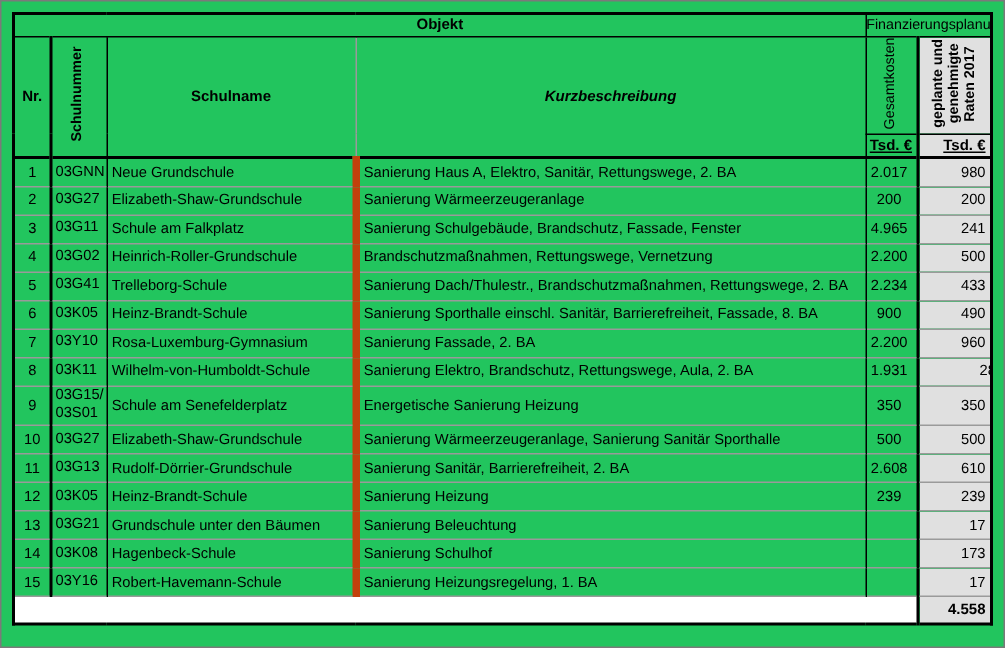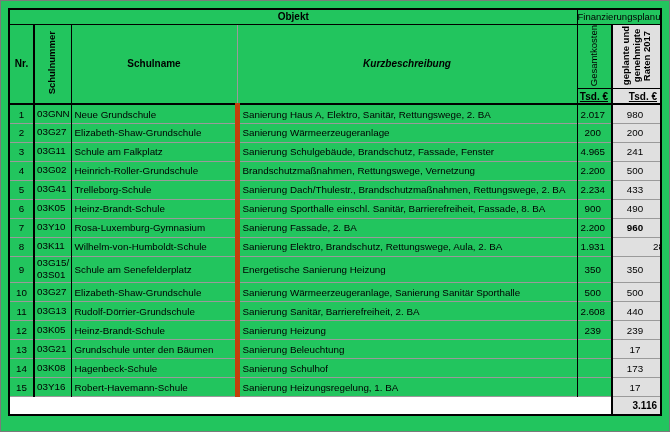--- a/index.html
+++ b/index.html
@@ -52,21 +52,21 @@
 
   
   tbody tr { height:19px; }
   tbody td { border-top:1px solid #9a9a9a; vertical-align:middle; font-size:9.8px; }
   tbody tr:first-child td { border-top:2px solid #000; }
   td.nr    { text-align:center; border-right:2px solid #000; }
   td.snum  { padding-left:2px; border-right:1px solid #000; white-space:pre-line; line-height:1.3; }
   td.name  { padding-left:3px; border-right:5px solid #c2410c; white-space:nowrap; }
   td.kurz  { padding-left:3px; border-right:1px solid #000; white-space:nowrap;margin-top:28px; }
   td.gesamt{ text-align:center; padding-right:3px; border-right:2px solid #000; }
-  td.raten { text-align:center; padding-right:3px; border-left:2px solid #000; }
+  td.raten { text-align:right; padding-right:3px; border-left:2px solid #000; }
 
   
   tfoot tr { height:18px; }
   tfoot td { border-top:1px solid #9a9a9a; vertical-align:middle; }
   td.total-left { background:#fff; }
   td.total-val {
     font-weight:bold; text-align:right; padding-right:3px;
     border-left:2px solid #000; font-size:10px;
   }
 </style>
@@ -157,21 +157,21 @@
           <td class="kurz">Sanierung Sporthalle einschl. Sanitär, Barrierefreiheit, Fassade, 8. BA</td>
           <td class="gesamt">900</td>
           <td class="raten" style="background: rgb(224, 224, 224);">490</td>
         </tr>
         <tr>
           <td class="nr">7</td>
           <td class="snum">03Y10</td>
           <td class="name">Rosa-Luxemburg-Gymnasium</td>
           <td class="kurz">Sanierung Fassade, 2. BA</td>
           <td class="gesamt">2.200</td>
-          <td class="raten" style="background: rgb(224, 224, 224); font-weight: bold;">960</td>
+          <td class="raten" style="background: rgb(224, 224, 224);">960</td>
         </tr>
         <tr>
           <td class="nr">8</td>
           <td class="snum">03K11</td>
           <td class="name">Wilhelm-von-Humboldt-Schule</td>
           <td class="kurz">Sanierung Elektro, Brandschutz, Rettungswege, Aula, 2. BA</td>
           <td class="gesamt">1.931</td>
           <td class="raten" style="background: rgb(224, 224, 224); padding-left: 40px;">280</td>
         </tr>
         <tr>
@@ -190,21 +190,21 @@
           <td class="kurz">Sanierung Wärmeerzeugeranlage, Sanierung Sanitär Sporthalle</td>
           <td class="gesamt">500</td>
           <td class="raten" style="background: rgb(224, 224, 224);">500</td>
         </tr>
         <tr>
           <td class="nr">11</td>
           <td class="snum">03G13</td>
           <td class="name">Rudolf-Dörrier-Grundschule</td>
           <td class="kurz">Sanierung Sanitär, Barrierefreiheit, 2. BA</td>
           <td class="gesamt">2.608</td>
-          <td class="raten" style="background: rgb(224, 224, 224);">440</td>
+          <td class="raten" style="background: rgb(224, 224, 224);">610</td>
         </tr>
         <tr>
           <td class="nr">12</td>
           <td class="snum">03K05</td>
           <td class="name">Heinz-Brandt-Schule</td>
           <td class="kurz">Sanierung Heizung</td>
           <td class="gesamt">239</td>
           <td class="raten" style="background: rgb(224, 224, 224);">239</td>
         </tr>
         <tr>
@@ -228,17 +228,17 @@
           <td class="snum">03Y16</td>
           <td class="name">Robert-Havemann-Schule</td>
           <td class="kurz">Sanierung Heizungsregelung, 1. BA</td>
           <td class="gesamt"></td>
           <td class="raten" style="background: rgb(224, 224, 224);">17</td>
         </tr>
       </tbody>
     <tfoot>
       <tr>
         <td class="total-left" colspan="5"></td>
-        <td class="total-val highlight" style="background: rgb(224, 224, 224);">3.116</td>
+        <td class="total-val highlight" style="background: rgb(224, 224, 224);">4.558</td>
       </tr>
     </tfoot>
   </table>
 </div>
 
 </body></html>

